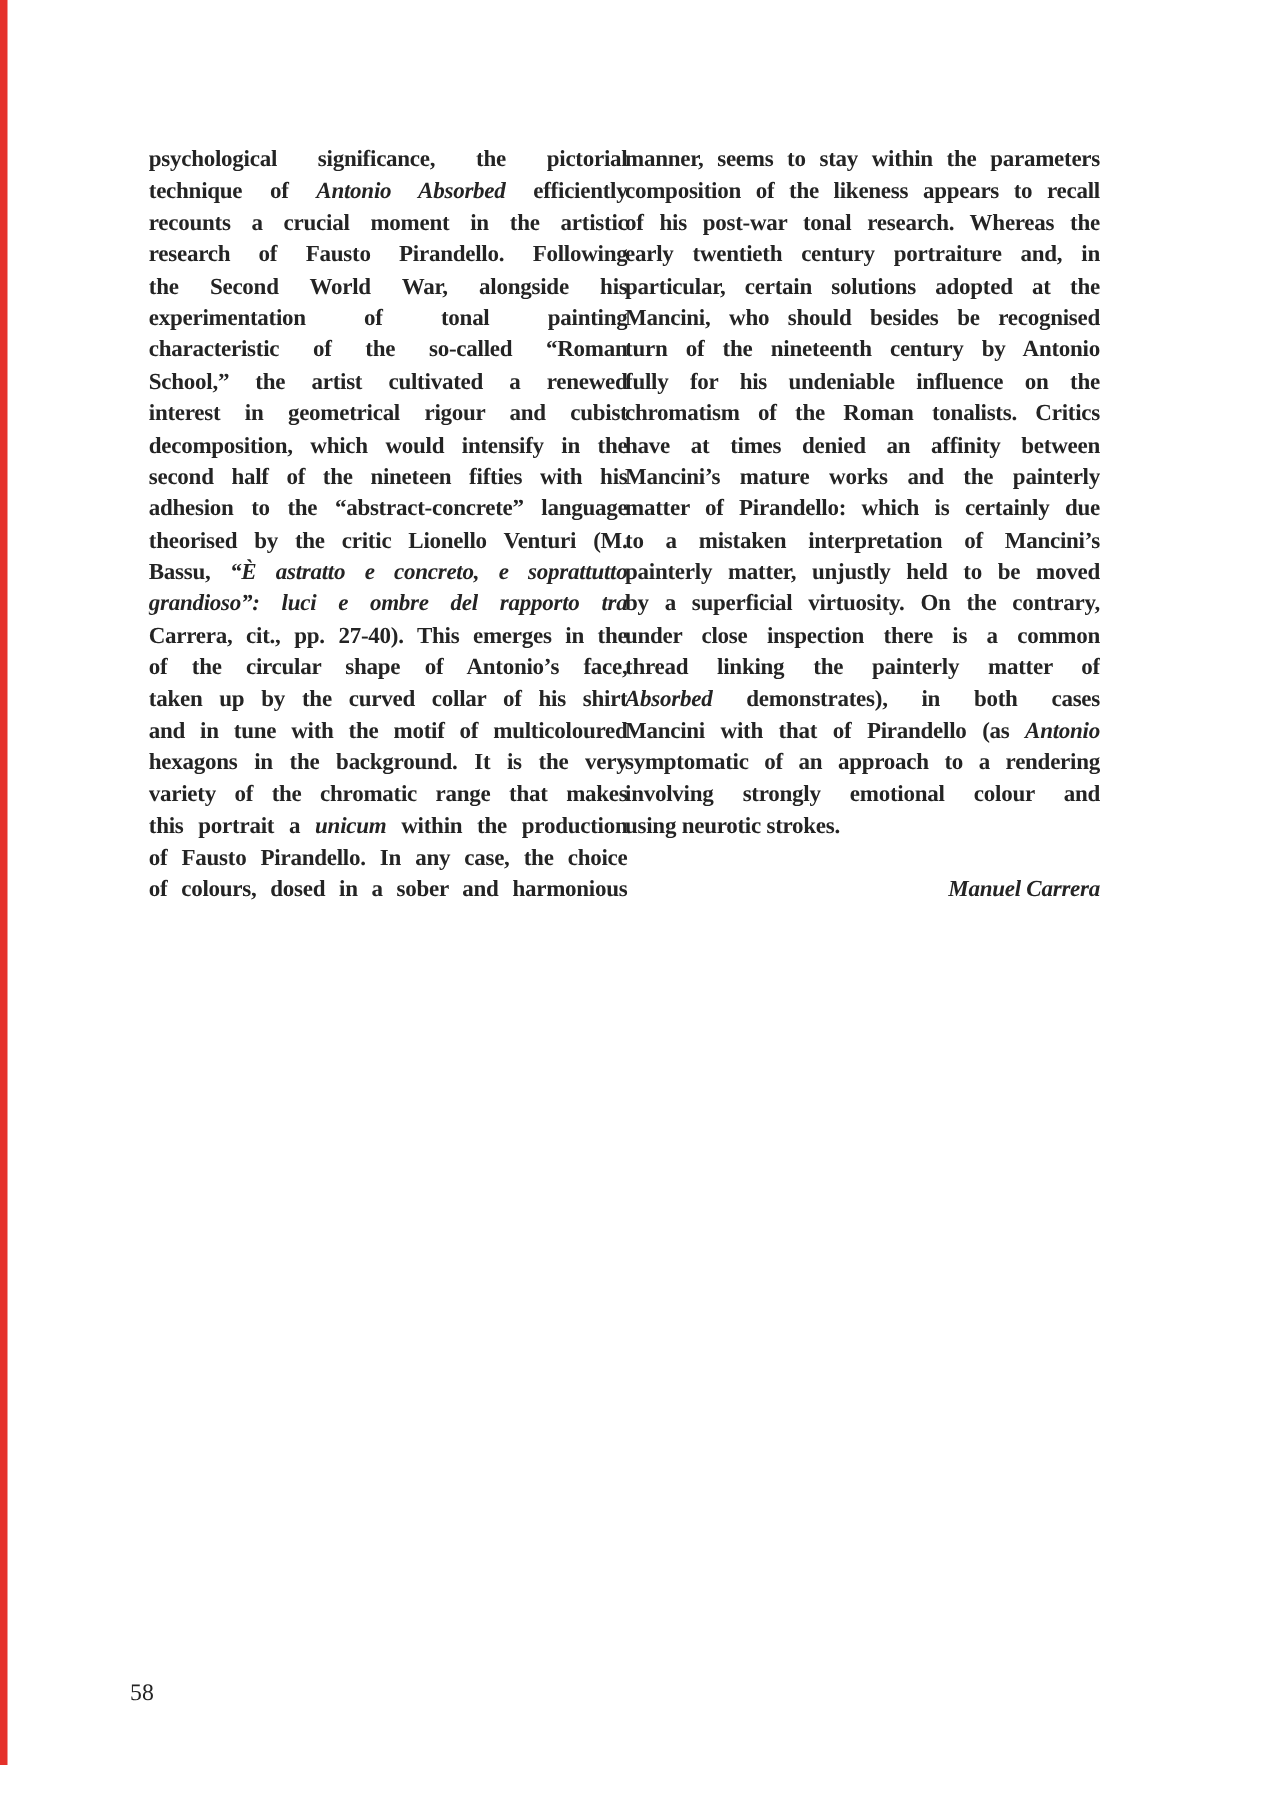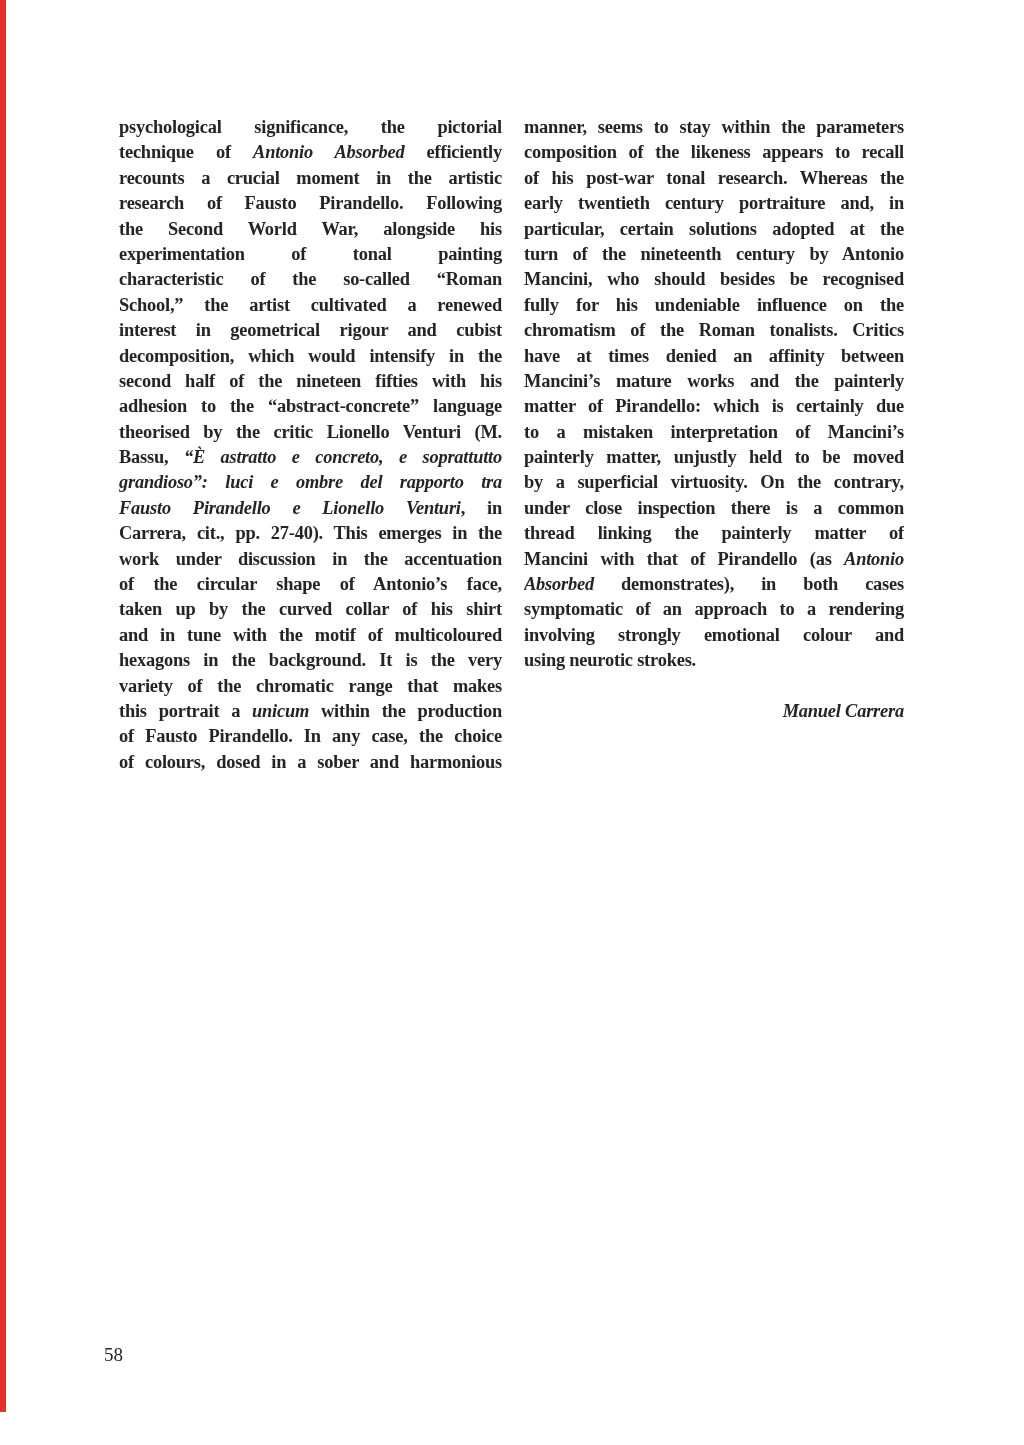--- a/index.html
+++ b/index.html
@@ -24,21 +24,21 @@
     background: #e5312b;
   }
   .column {
     position: absolute;
     top: 115px;
     font-size: 18.4px;
     line-height: 25.4px;
     letter-spacing: -0.2px;
   }
   .column.left-col  { left: 119px; width: 383px; }
-  .column.right-col { left: 524px; width: 380px; }
+  .column.right-col { left: 500px; width: 380px; }
   .line {
     height: 25.4px;
     overflow: hidden;
     text-align: justify;
     text-align-last: justify;
     font-weight: bold;
   }
   .line.left  { text-align: center;  text-align-last: left; }
   .line.right { text-align: right; text-align-last: right; }
   .italic { font-style: italic; }
@@ -65,52 +65,50 @@
     <div class="line justify"><span>experimentation of tonal painting</span></div>
     <div class="line justify"><span>characteristic of the so-called “Roman</span></div>
     <div class="line justify"><span>School,” the artist cultivated a renewed</span></div>
     <div class="line justify"><span>interest in geometrical rigour and cubist</span></div>
     <div class="line justify"><span>decomposition, which would intensify in the</span></div>
     <div class="line justify"><span>second half of the nineteen fifties with his</span></div>
     <div class="line justify"><span>adhesion to the “abstract-concrete” language</span></div>
     <div class="line justify"><span>theorised by the critic Lionello Venturi (M.</span></div>
     <div class="line justify"><span>Bassu, </span><span class="italic">“È astratto e concreto, e soprattutto</span></div>
     <div class="line justify"><span class="italic">grandioso”: luci e ombre del rapporto tra</span></div>
-    <div class="line justify"><span class="italic">Fausto Pirandello e Lionello Venturi</span><span>, in</span></div>
     <div class="line justify"><span>Carrera, cit., pp. 27-40). This emerges in the</span></div>
-    <div class="line justify"><span>work under discussion in the accentuation</span></div>
     <div class="line justify"><span>of the circular shape of Antonio’s face,</span></div>
     <div class="line justify"><span>taken up by the curved collar of his shirt</span></div>
     <div class="line justify"><span>and in tune with the motif of multicoloured</span></div>
     <div class="line justify"><span>hexagons in the background. It is the very</span></div>
     <div class="line justify"><span>variety of the chromatic range that makes</span></div>
     <div class="line justify"><span>this portrait a </span><span class="italic">unicum</span><span> within the production</span></div>
     <div class="line justify"><span>of Fausto Pirandello. In any case, the choice</span></div>
     <div class="line justify"><span>of colours, dosed in a sober and harmonious</span></div>
   </div>
 <div class="column right-col">
     <div class="line justify"><span>manner, seems to stay within the parameters</span></div>
     <div class="line justify"><span>composition of the likeness appears to recall</span></div>
     <div class="line justify"><span>of his post-war tonal research. Whereas the</span></div>
     <div class="line justify"><span>early twentieth century portraiture and, in</span></div>
     <div class="line justify"><span>particular, certain solutions adopted at the</span></div>
+    <div class="line justify"><span>Mancini, who should besides be recognised</span></div>
     <div class="line justify"><span>turn of the nineteenth century by Antonio</span></div>
-    <div class="line justify"><span>Mancini, who should besides be recognised</span></div>
     <div class="line justify"><span>fully for his undeniable influence on the</span></div>
     <div class="line justify"><span>chromatism of the Roman tonalists. Critics</span></div>
     <div class="line justify"><span>have at times denied an affinity between</span></div>
     <div class="line justify"><span>Mancini’s mature works and the painterly</span></div>
     <div class="line justify"><span>matter of Pirandello: which is certainly due</span></div>
     <div class="line justify"><span>to a mistaken interpretation of Mancini’s</span></div>
     <div class="line justify"><span>painterly matter, unjustly held to be moved</span></div>
     <div class="line justify"><span>by a superficial virtuosity. On the contrary,</span></div>
     <div class="line justify"><span>under close inspection there is a common</span></div>
     <div class="line justify"><span>thread linking the painterly matter of</span></div>
+    <div class="line justify"><span class="italic">Absorbed</span><span> demonstrates), in both cases</span></div>
     <div class="line justify"><span>Mancini with that of Pirandello (as </span><span class="italic">Antonio</span></div>
-    <div class="line justify"><span class="italic">Absorbed</span><span> demonstrates), in both cases</span></div>
     <div class="line justify"><span>symptomatic of an approach to a rendering</span></div>
     <div class="line justify"><span>involving strongly emotional colour and</span></div>
     <div class="line left"><span>using neurotic strokes.</span></div>
     <div class="line left"></div>
     <div class="line right"><span class="italic">Manuel Carrera</span></div>
   </div>
 
 <div class="page-number">58</div>
 
 </body></html>

